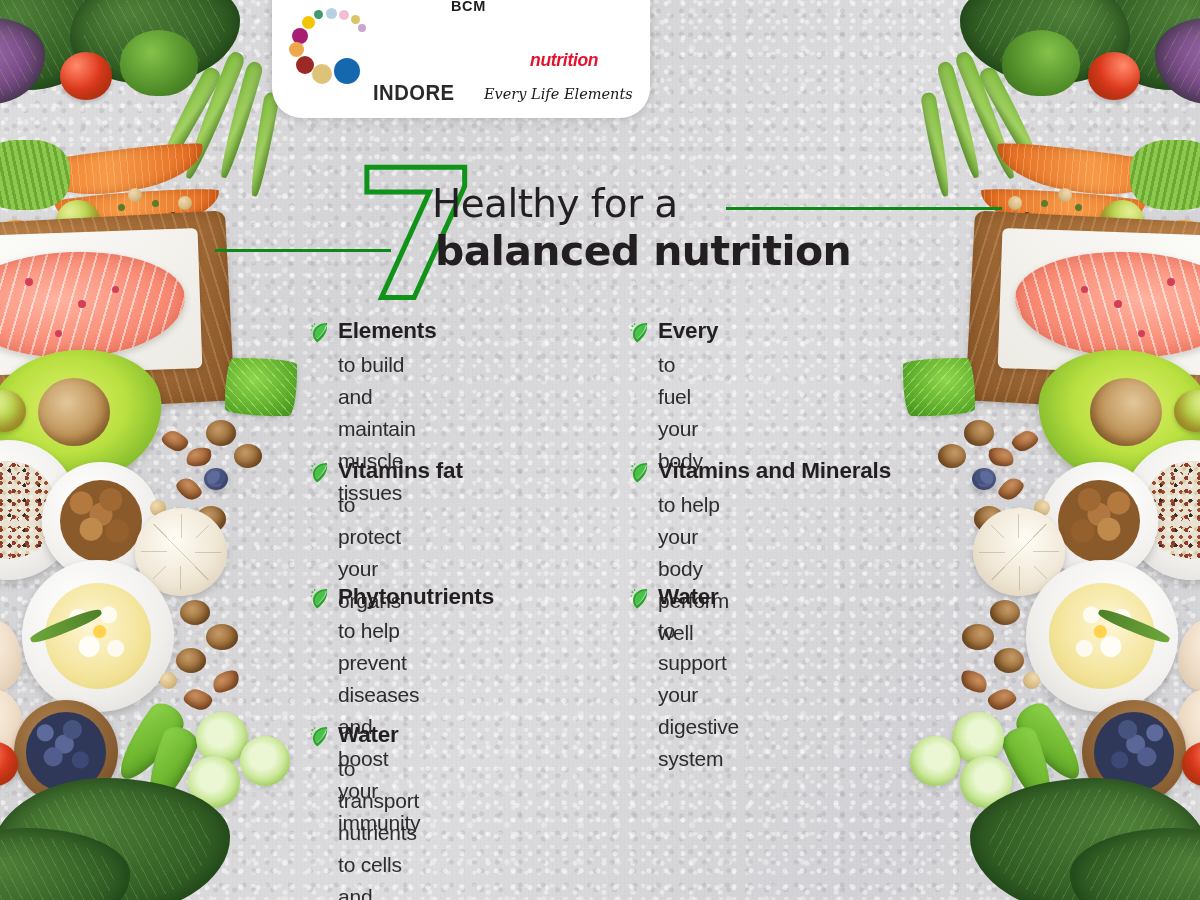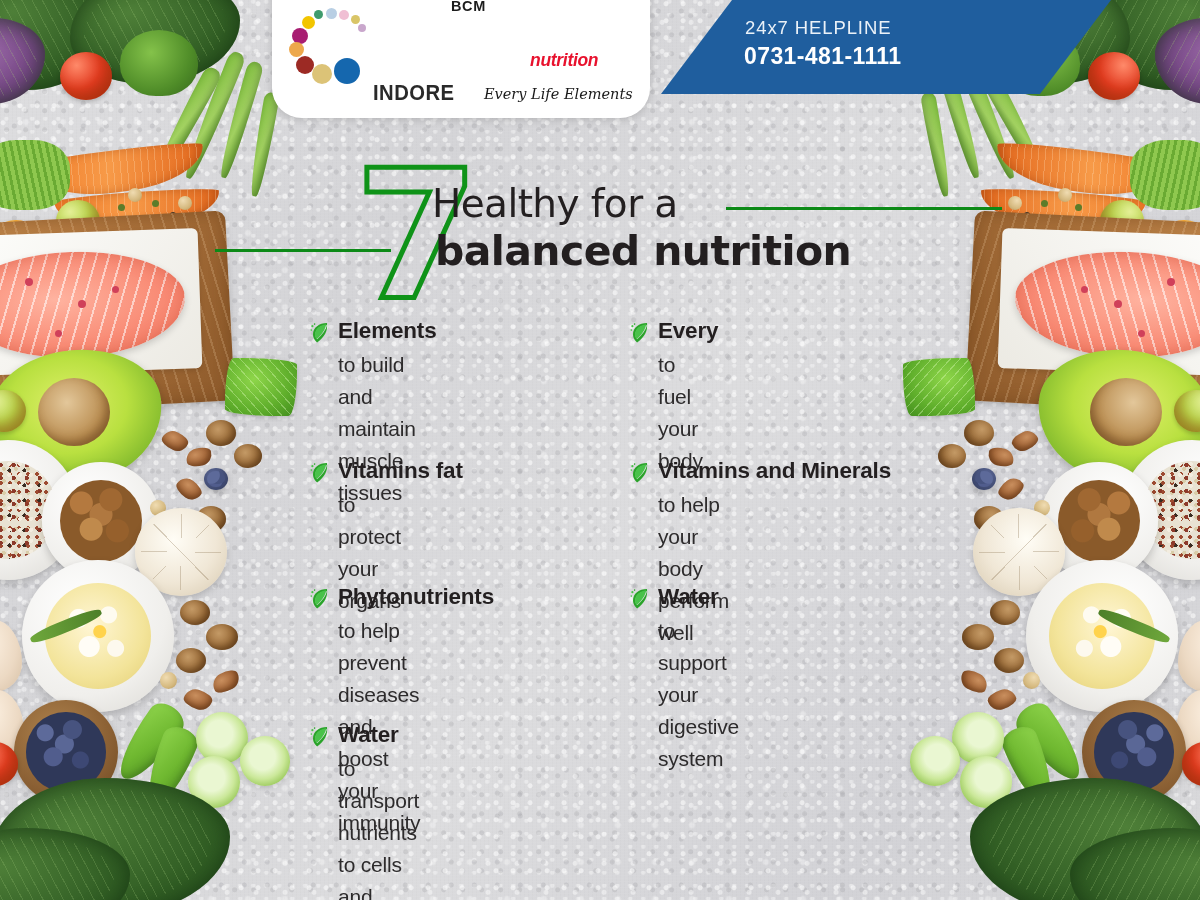--- a/index.html
+++ b/index.html
@@ -339,24 +339,20 @@
     <div class="f peapod" style="left:130px;top:700px;width:38px;height:86px;transform:rotate(36deg);"></div>
     <div class="f peapod" style="left:152px;top:726px;width:36px;height:80px;transform:rotate(22deg);"></div>
     <div class="f cuke" style="left:196px;top:712px;width:52px;height:52px;"></div>
     <div class="f cuke" style="left:188px;top:756px;width:52px;height:52px;"></div>
     <div class="f cuke" style="left:240px;top:736px;width:50px;height:50px;"></div>
     <div class="f kale" style="left:-10px;top:778px;width:240px;height:140px;"></div>
     <div class="f kale" style="left:-70px;top:828px;width:200px;height:110px;"></div>
     <div class="f tomato red" style="left:-28px;top:742px;width:46px;height:44px;"></div>
   </div>
 
-  <div id="helpline">
-    <div class="hl-lbl">24x7 HELPLINE</div>
-    <div class="hl-num">0731-481-1111</div>
-  </div>
 
   <div id="logo-card">
     <div id="logo-dots">
         <i style="left: 30px; top: 2px; width: 9px; height: 9px; background: rgb(63, 155, 109);"></i>
         <i style="left: 42px; top: 0px; width: 11px; height: 11px; background: rgb(185, 207, 228);"></i>
         <i style="left: 55px; top: 2px; width: 10px; height: 10px; background: rgb(240, 191, 212);"></i>
         <i style="left: 67px; top: 7px; width: 9px; height: 9px; background: rgb(217, 197, 103);"></i>
         <i style="left: 74px; top: 16px; width: 8px; height: 8px; background: rgb(201, 167, 204);"></i>
         <i style="left: 18px; top: 8px; width: 13px; height: 13px; background: rgb(242, 197, 0);"></i>
         <i style="left: 8px; top: 20px; width: 16px; height: 16px; background: rgb(168, 29, 114);"></i>

